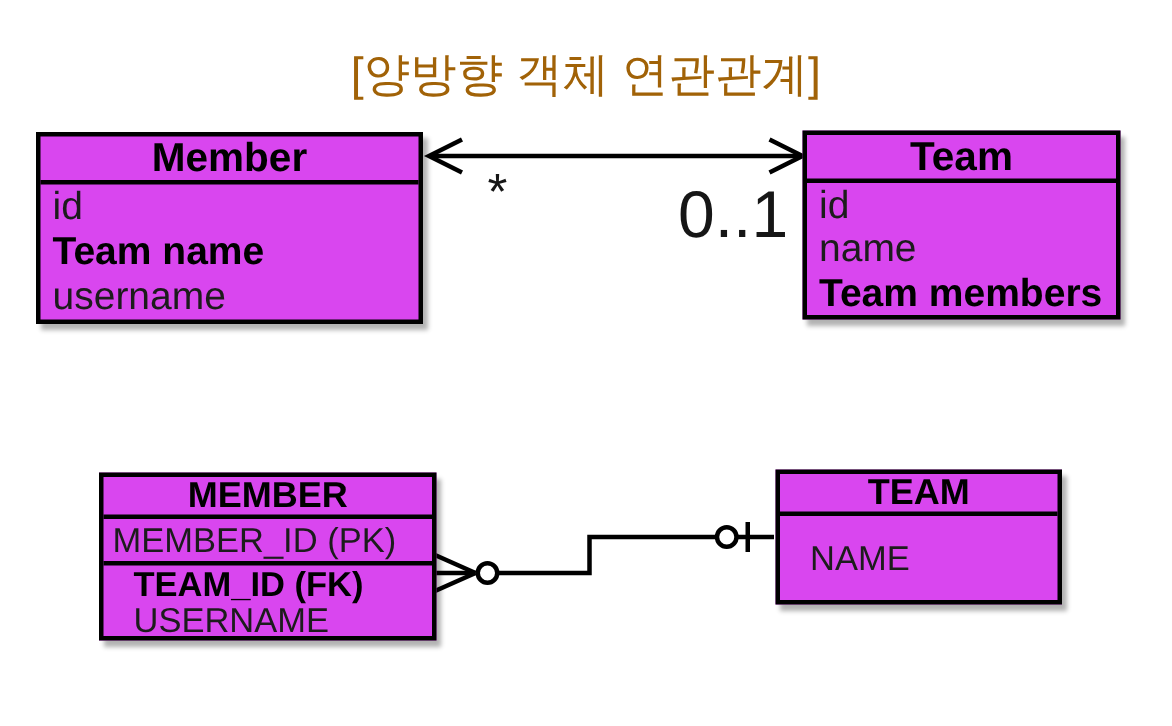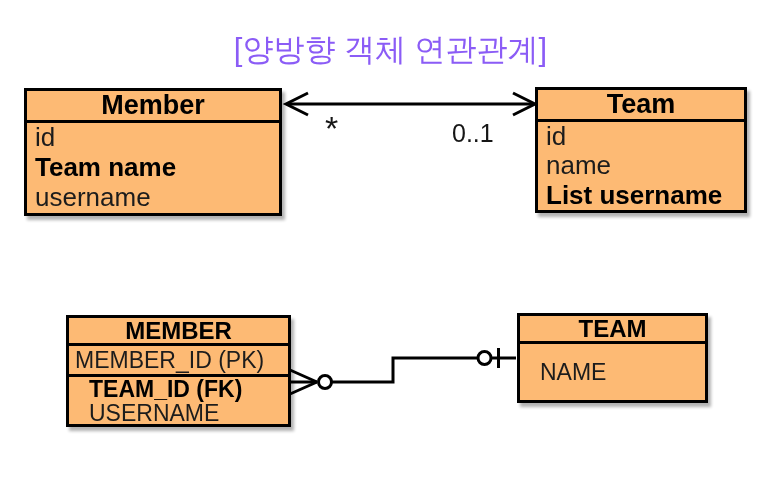--- a/index.html
+++ b/index.html
@@ -2,28 +2,28 @@
 <html><head>
 <meta charset="utf-8">
 <style>
   html,body { margin:0; padding:0; background:#ffffff; }
   .stage {
     position:relative; width:781px; height:484px; background:#ffffff;
     font-family:"Liberation Sans","DejaVu Sans",sans-serif; color:#000;
     overflow:hidden;
   }
   .diagram-title {
-    position:absolute; text-align:center; font-size:31px; color:#8b5cf6;
+    position:absolute; text-align:center; font-size:31px; color:#a16207;
     white-space:nowrap;
   }
   #title-object { left:0; right:0; top:29px; }
   #title-table  { left:30px; right:0; top:271px; font-size:29px; }
 
   .ebox {
-    position:absolute; background:#fdba74; border:3px solid #000;
+    position:absolute; background:#d946ef; border:3px solid #000;
     box-sizing:border-box; display:flex; flex-direction:column;
     box-shadow:3px 4px 3px rgba(0,0,0,0.30);
   }
   .ebox .hdr {
     display:flex; align-items:center; justify-content:center;
     font-weight:bold; border-bottom:3px solid #000; flex:0 0 auto;
   }
   .ebox .body {
     flex:1 1 auto; display:flex; flex-direction:column;
     justify-content:space-around;
@@ -47,21 +47,21 @@
   }
   .tbox .body { padding-left:20px; }
   .tbox .row { font-size:23px; }
   #member-table { left:66px; top:315px; width:225px; height:112px; }
   #member-table .pkrow { height:28px; }
   #team-table   { left:517px; top:313px; width:191px; height:90px; }
   #team-table .pkrow { height:30px; font-weight:bold; color:#000; }
 
   .mult-label { position:absolute; color:#161616; }
   #mult-member { left:325px; top:109px; font-size:34px; }
-  #mult-team   { left:452px; top:119px; font-size:25px; }
+  #mult-team   { left:452px; top:119px; font-size:44px; }
 
   svg.connector-layer {
     position:absolute; left:0; top:0; width:781px; height:484px;
     pointer-events:none;
   }
 </style>
 </head>
 <body>
 
 <div class="stage">
@@ -95,21 +95,21 @@
       <div class="row bold">Team name</div>
       <div class="row">username</div>
     </div>
   </div>
 
   <div class="ebox obox" id="team-entity">
     <div class="hdr">Team</div>
     <div class="body">
       <div class="row">id</div>
       <div class="row">name</div>
-      <div class="row bold">List username</div>
+      <div class="row bold">Team members</div>
     </div>
   </div>
 
   <div class="mult-label" id="mult-member">*</div>
   <div class="mult-label" id="mult-team">0..1</div>
 
   <div class="ebox tbox" id="member-table">
     <div class="hdr">MEMBER</div>
     <div class="pkrow">MEMBER_ID (PK)</div>
     <div class="body">

